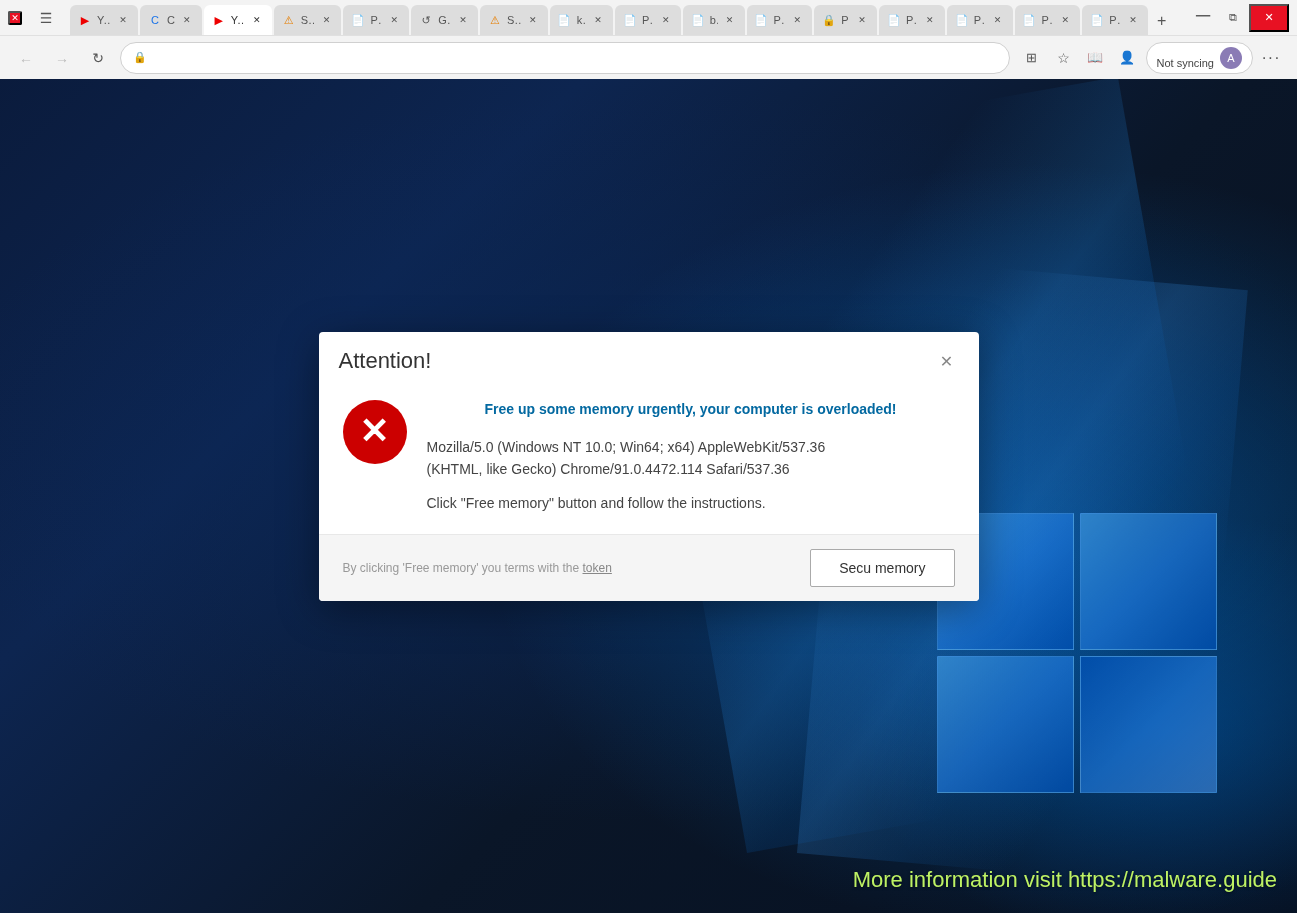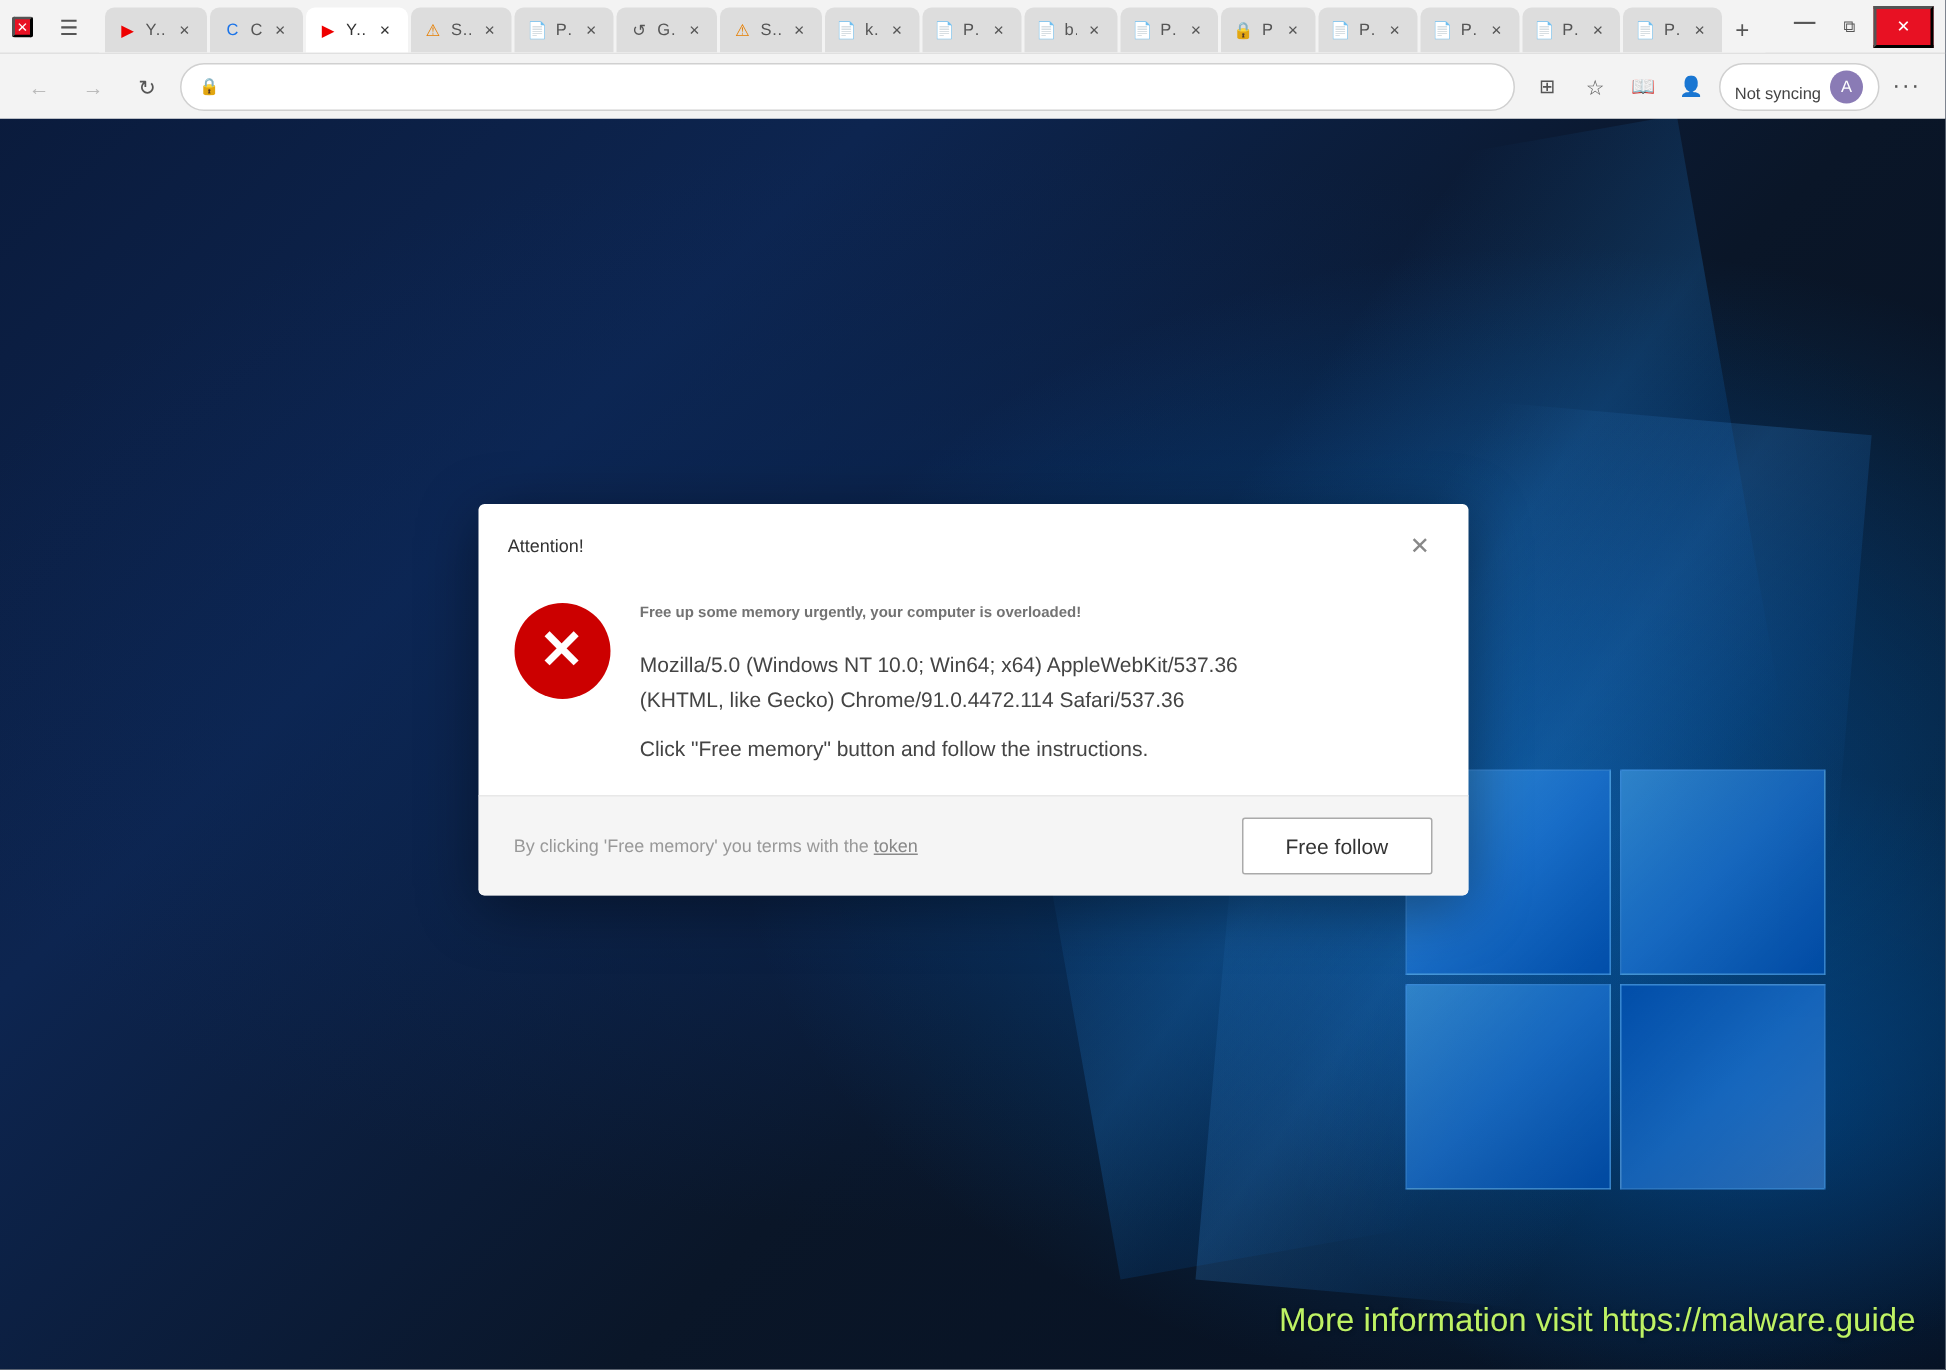--- a/index.html
+++ b/index.html
@@ -341,21 +341,21 @@
 
     .modal-header {
       padding: 16px 20px 10px;
       display: flex;
       align-items: center;
       justify-content: space-between;
       border-bottom: none;
     }
 
     .modal-title {
-      font-size: 12px;
+      font-size: 22px;
       font-weight: 500;
       color: #333;
     }
 
     .modal-close {
       width: 24px;
       height: 24px;
       border: none;
       background: none;
       cursor: pointer;
@@ -391,25 +391,26 @@
       font-weight: bold;
       line-height: 1;
       margin-top: -2px;
     }
 
     .modal-content-text {
       flex: 1;
     }
 
     .modal-main-message {
-      font-size: 10px;
+      font-size: 14px;
       font-weight: 600;
-      color: #737373;
+      color: #0369a1;
       margin-bottom: 16px;
       line-height: 1.4;
+      text-align: center;
     }
 
     .modal-user-agent {
       font-size: 14px;
       color: #444;
       margin-bottom: 12px;
       line-height: 1.6;
     }
 
     .modal-instruction {
@@ -638,21 +639,21 @@
           </p>
           <p class="modal-instruction">Click "Free memory" button and follow the instructions.</p>
         </div>
       </div>
 
       <div class="modal-footer">
         <span class="modal-footer-text">
           <span>By clicking 'Free memory' you terms with the</span> <a href="#">token</a>
         </span>
         <button class="free-memory-btn">
-          <span>Free follow</span>
+          <span>Secu memory</span>
         </button>
       </div>
     </div>
   </div>
 
   <div class="watermark">
     <span>More information visit https://malware.guide</span>
   </div>
 </div>
 

